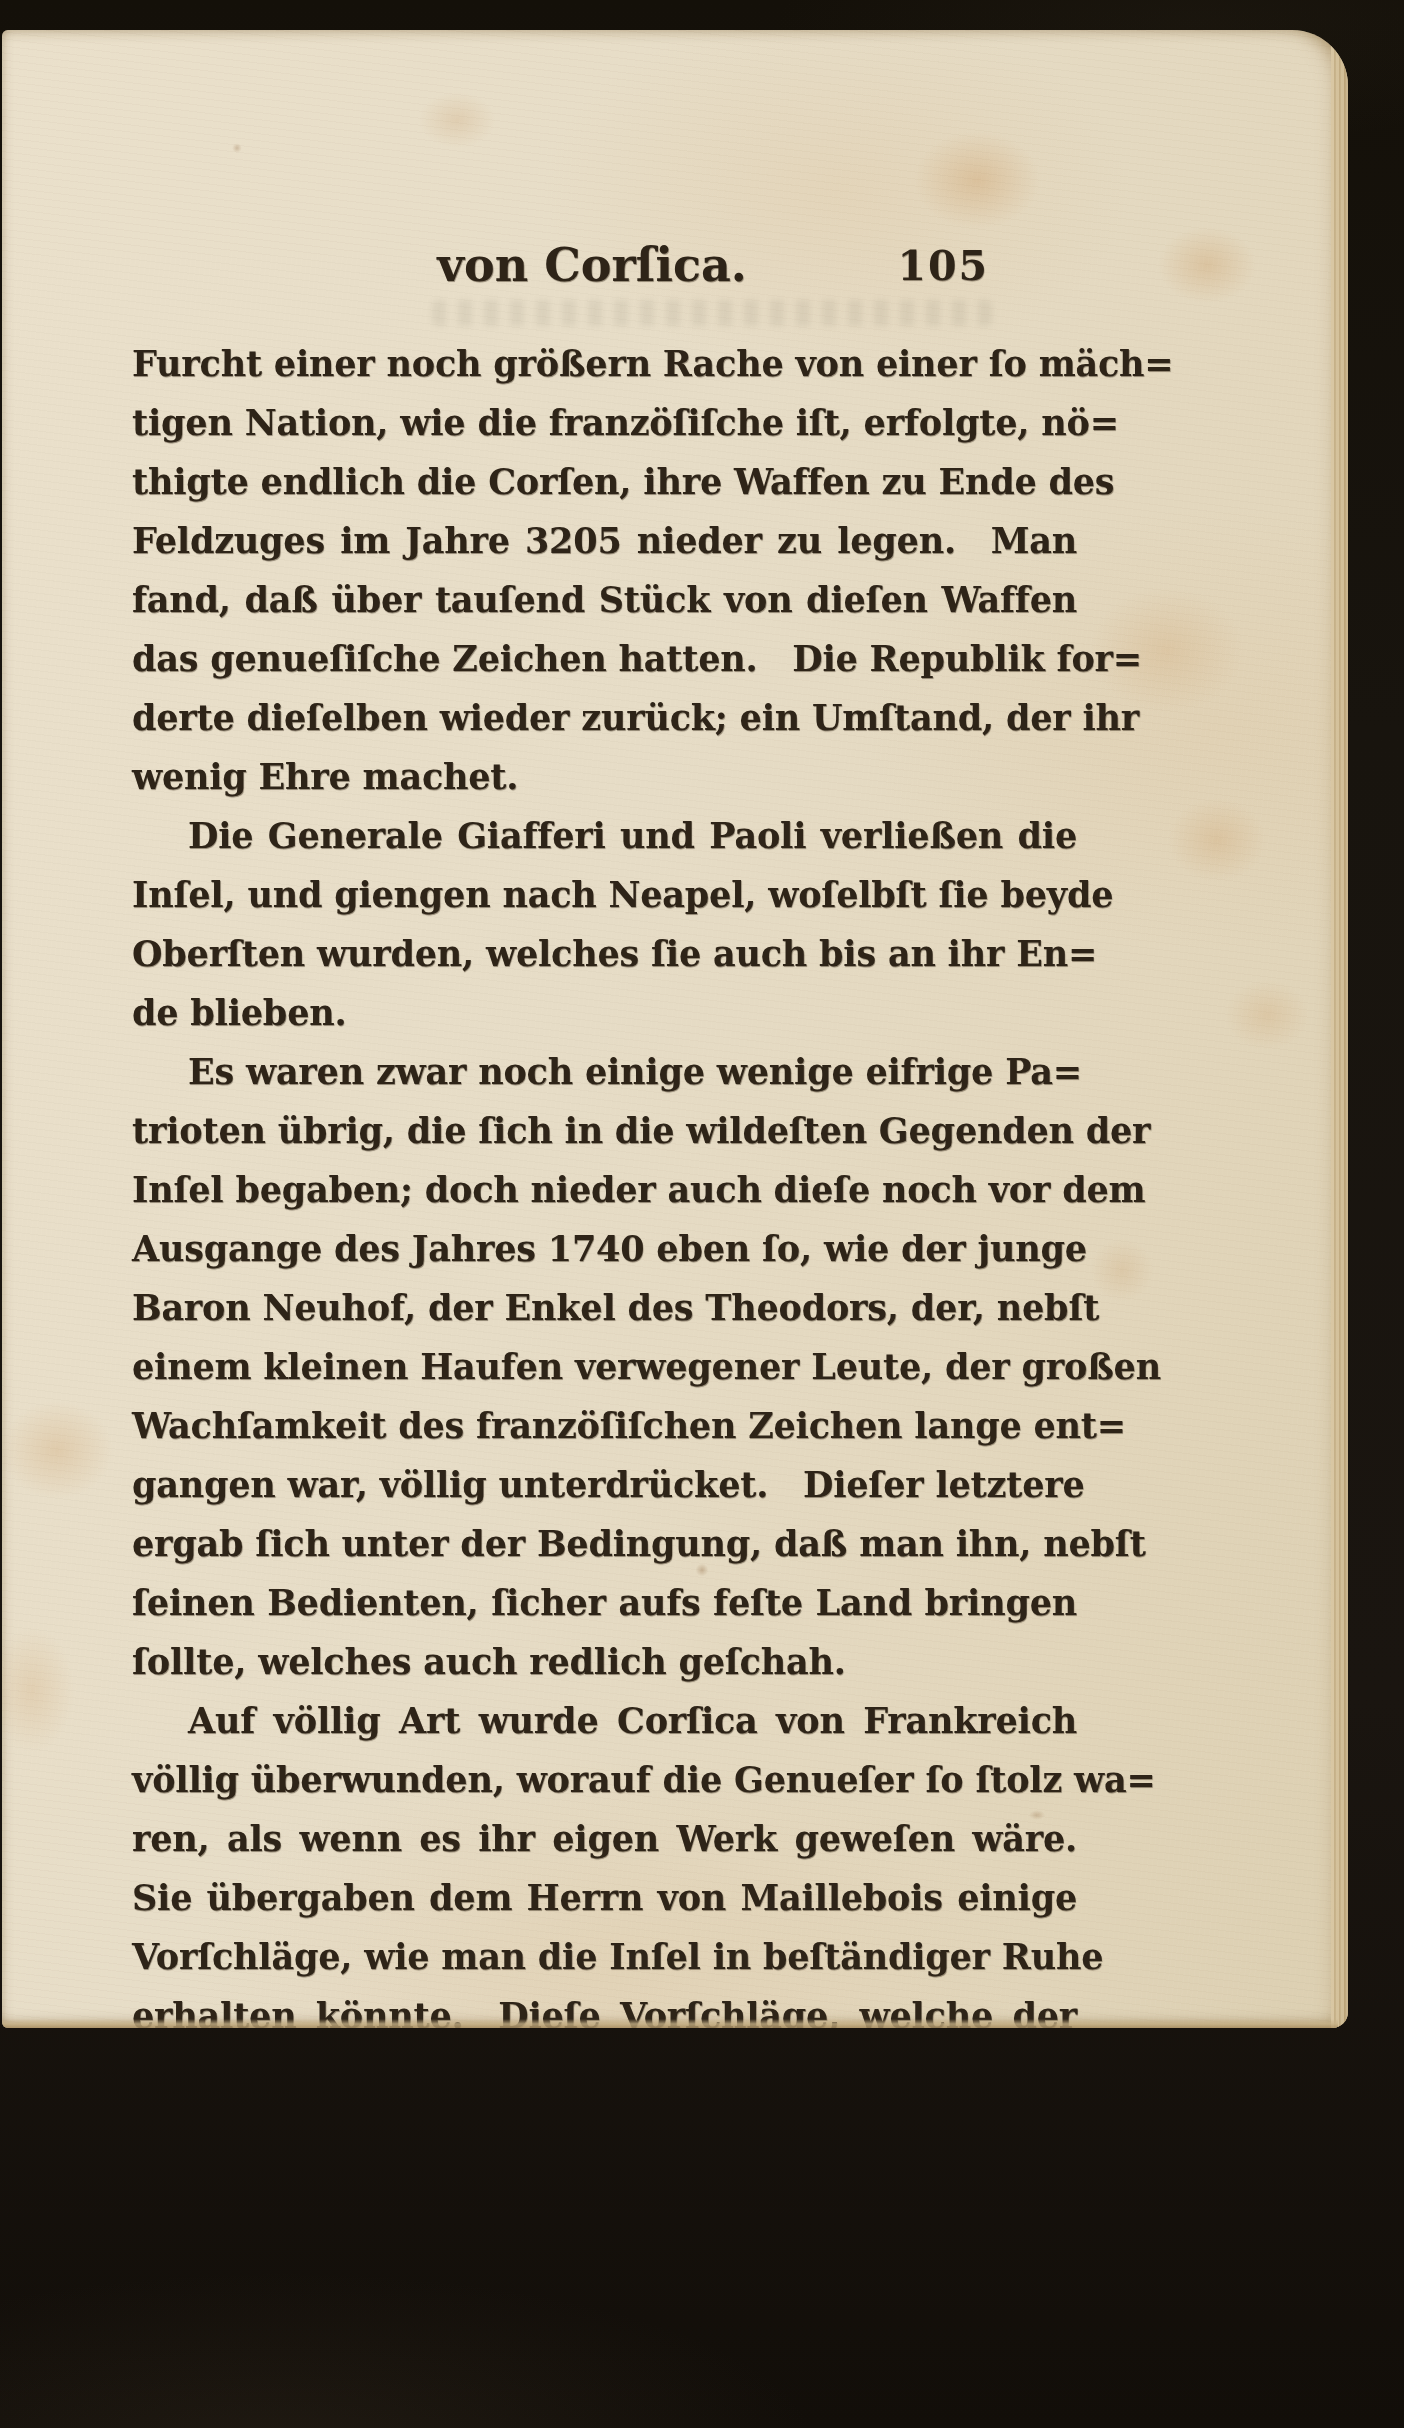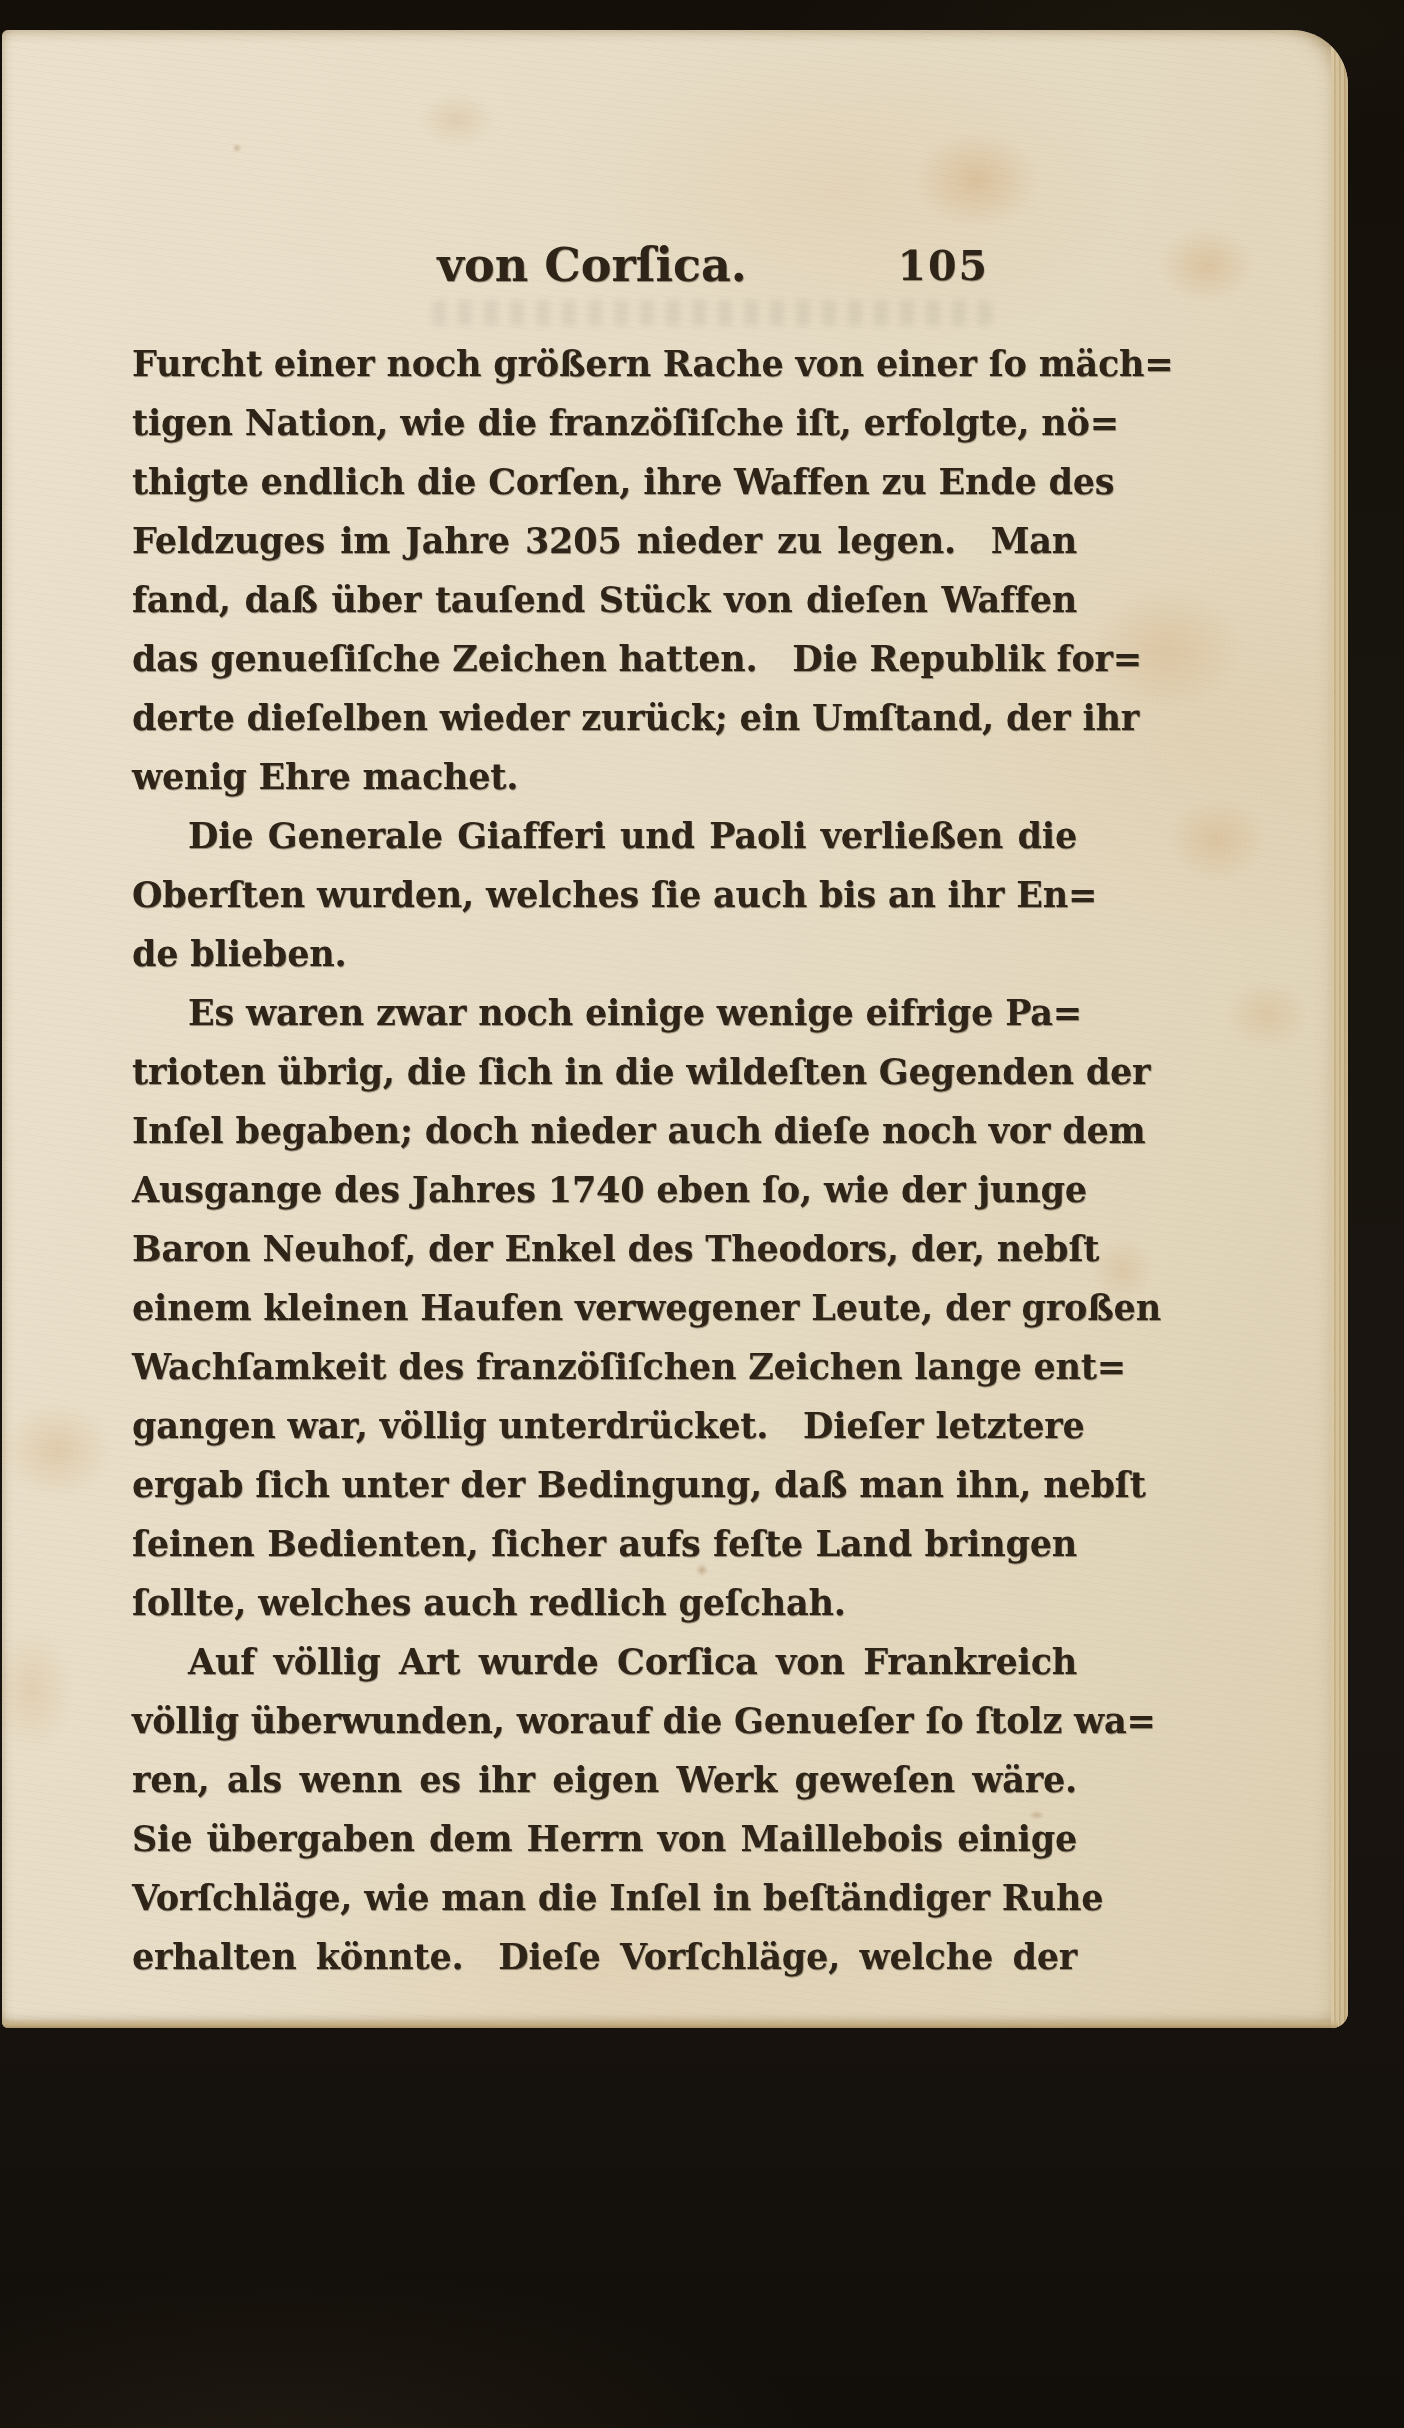--- a/index.html
+++ b/index.html
@@ -143,20 +143,21 @@
   <div class="text-block ink">
       <div class="line">Furcht einer noch größern Rache von einer ſo mäch=</div>
       <div class="line">tigen Nation, wie die franzöſiſche iſt, erfolgte, nö=</div>
       <div class="line">thigte endlich die Corſen, ihre Waffen zu Ende des</div>
       <div class="line">Feldzuges im Jahre 3205 nieder zu legen. Man</div>
       <div class="line">fand, daß über tauſend Stück von dieſen Waffen</div>
       <div class="line">das genueſiſche Zeichen hatten. Die Republik for=</div>
       <div class="line">derte dieſelben wieder zurück; ein Umſtand, der ihr</div>
       <div class="line end">wenig Ehre machet.</div>
       <div class="line indent">Die Generale Giafferi und Paoli verließen die</div>
+      <div class="line">Inſel, und giengen nach Neapel, woſelbſt ſie beyde</div>
       <div class="line">Oberſten wurden, welches ſie auch bis an ihr En=</div>
       <div class="line end">de blieben.</div>
       <div class="line indent">Es waren zwar noch einige wenige eifrige Pa=</div>
       <div class="line">trioten übrig, die ſich in die wildeſten Gegenden der</div>
       <div class="line">Inſel begaben; doch nieder auch dieſe noch vor dem</div>
       <div class="line">Ausgange des Jahres 1740 eben ſo, wie der junge</div>
       <div class="line">Baron Neuhof, der Enkel des Theodors, der, nebſt</div>
       <div class="line">einem kleinen Haufen verwegener Leute, der großen</div>
       <div class="line">Wachſamkeit des franzöſiſchen Zeichen lange ent=</div>
       <div class="line">gangen war, völlig unterdrücket. Dieſer letztere</div>

